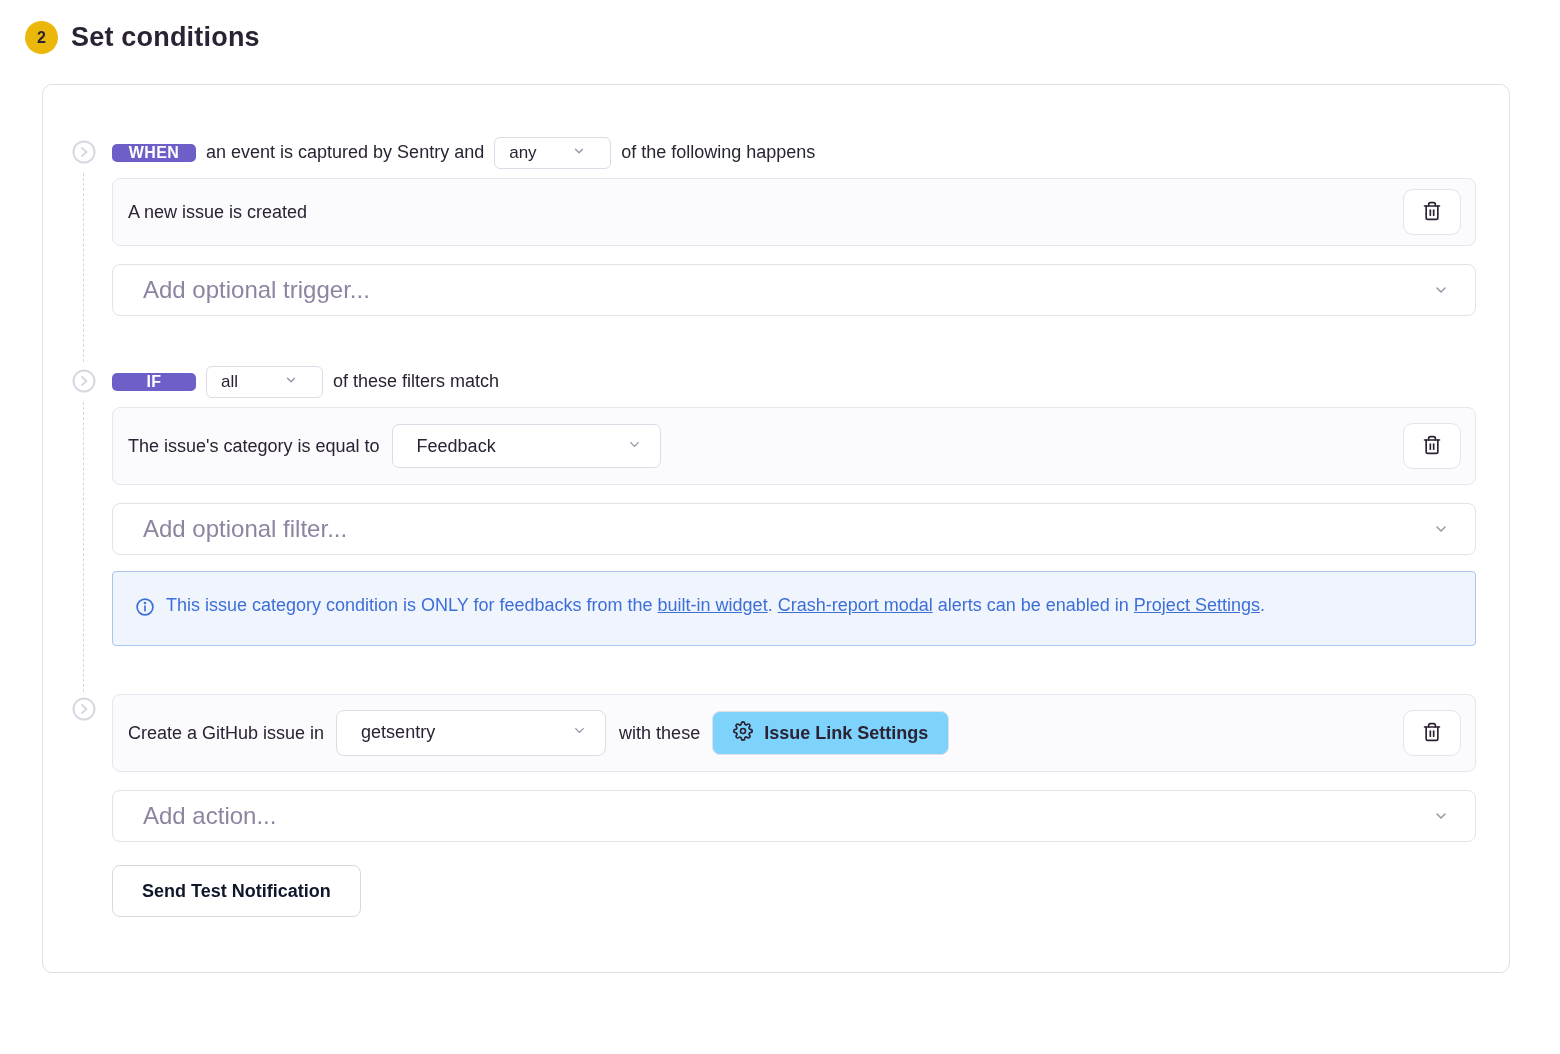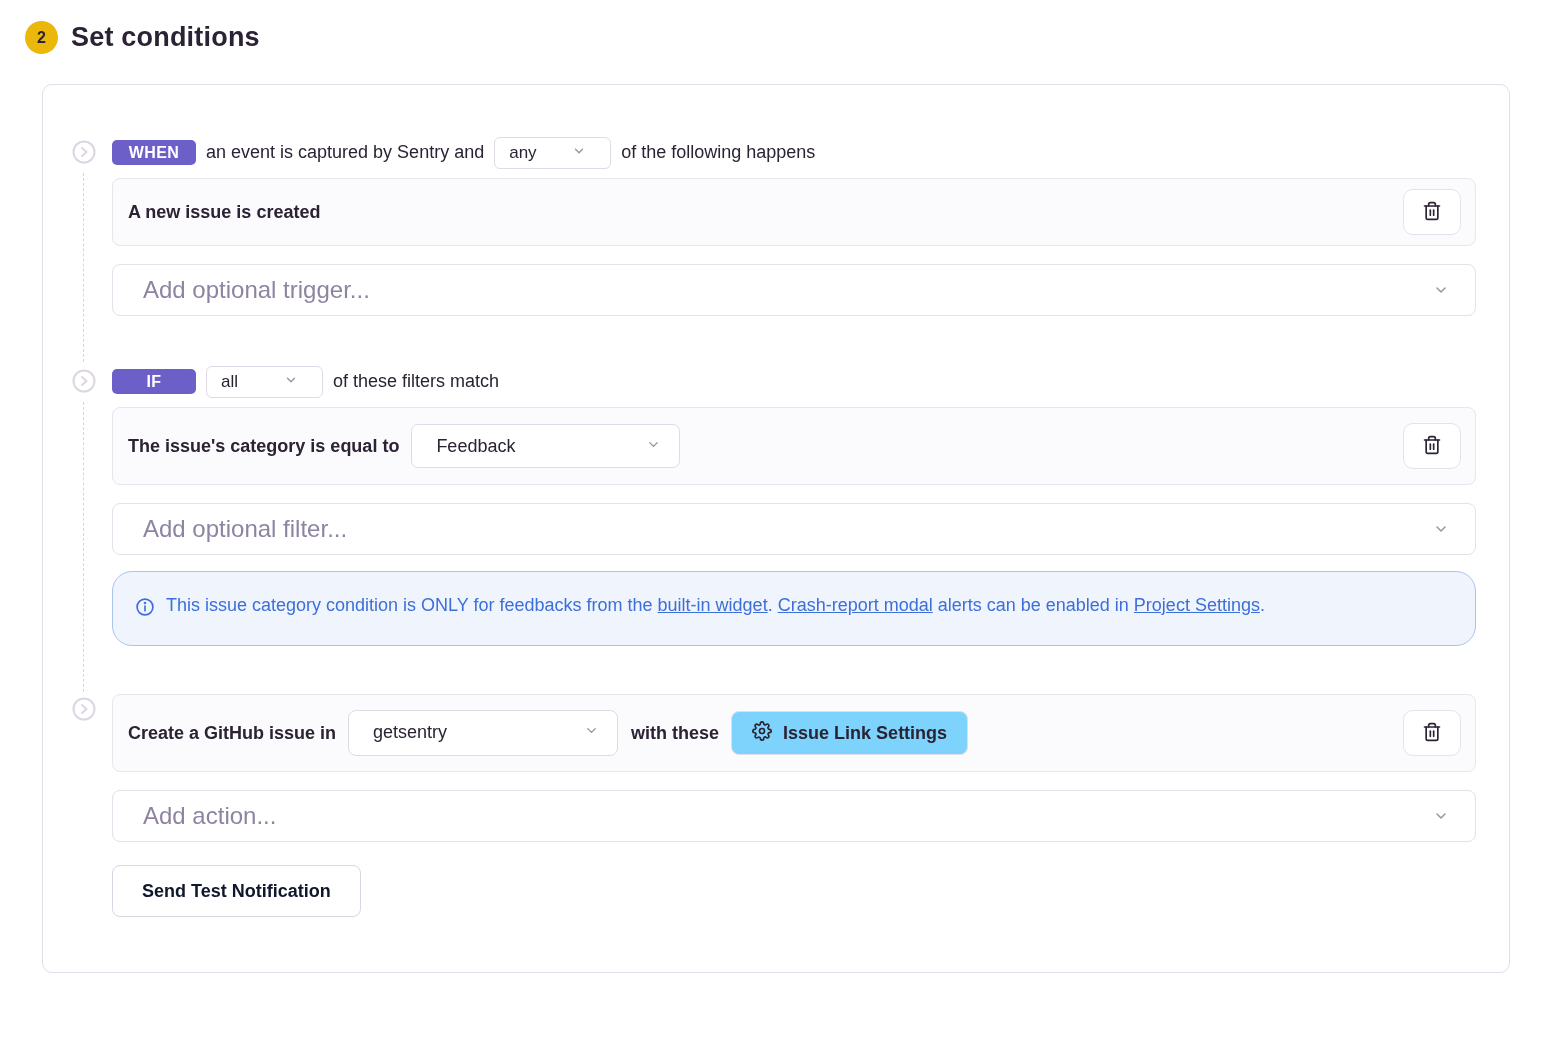--- a/index.html
+++ b/index.html
@@ -35,21 +35,21 @@
   .rail-circle { position:absolute; left:0; top:3px; width:24px; height:24px; }
   .rail-line {
     position:absolute; left:11px; top:36px; bottom:-46px;
     border-left:1px dashed #D9D3DF;
   }
   .step-body { flex:1; min-width:0; }
 
   
   .step-header { display:flex; align-items:center; gap:10px; margin-bottom:10px; height:31px; }
   .badge {
-    width:84px; height:25px; border-radius:5px;
+    width:84px; height:18px; border-radius:5px;
     background:#6C5FC7; color:#fff;
     display:flex; align-items:center; justify-content:center;
     font-size:16px; font-weight:700; letter-spacing:.4px;
   }
   .header-text { font-size:18px; color:#2B2233; }
 
   
   .select {
     background:#fff; border:1px solid #E0DAE6; border-radius:6px;
     display:flex; align-items:center; justify-content:space-between;
@@ -60,21 +60,21 @@
   .select-lg { width:270px; height:46px; padding:0 18px 1px 24px; font-size:18px; border-radius:8px; }
 
   
   .rule-row {
     background:#FBFAFC; border:1px solid #E9E4EE; border-radius:8px;
     display:flex; align-items:center;
     padding:10px 14px; margin-bottom:18px;
   }
   .rule-row-simple { min-height:67px; }
   .rule-row-tall { min-height:78px; }
-  .rule-label { font-size:18px; margin-left:1px;font-weight:bold; }
+  .rule-label { font-size:18px; margin-left:1px; }
   .spacer { flex:1; }
   .icon-btn {
     width:58px; height:46px; flex:0 0 58px;
     background:#fff; border:1px solid #E6E1EB; border-radius:10px;
     display:flex; align-items:center; justify-content:center;
     color:#2B2233; cursor:pointer;
   }
   .gap12 { width:12px; flex:0 0 12px; }
 
   
@@ -82,21 +82,21 @@
     height:52px; background:#fff;
     border:1px solid #E5E0EA; border-radius:8px;
     display:flex; align-items:center; justify-content:space-between;
     padding:0 26px 0 30px;
     color:#8E84A1; font-size:24px; cursor:pointer;
   }
 
   
   .info-alert {
     margin-top:16px;
-    background:#EFF4FD; border:1px solid #A9C4F1; border-radius:20px;
+    background:#EFF4FD; border:1px solid #A9C4F1; border-radius:4px;
     padding:17px 26px 17px 22px;
     display:flex; gap:11px;
     color:#3D6FD8; font-size:18px; line-height:33px;
   }
   .info-icon-wrap { flex:0 0 20px; padding-top:6px; }
   .info-link { color:#3D6FD8; text-decoration:underline; cursor:pointer; }
 
   
   .settings-btn {
     height:44px; background:#7dd3fc;

